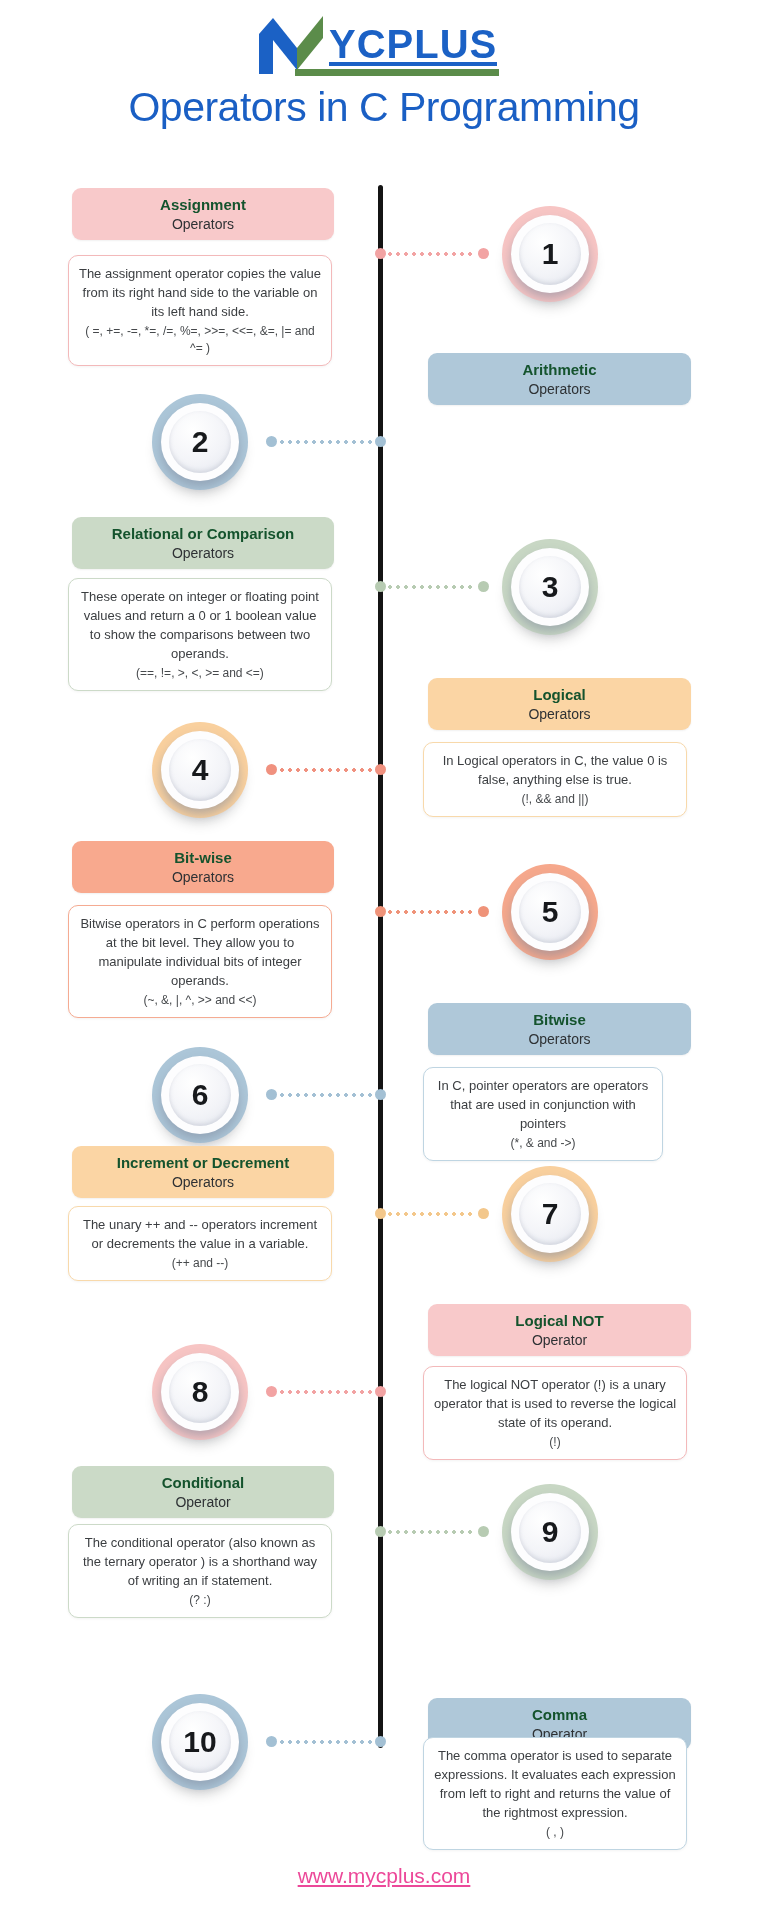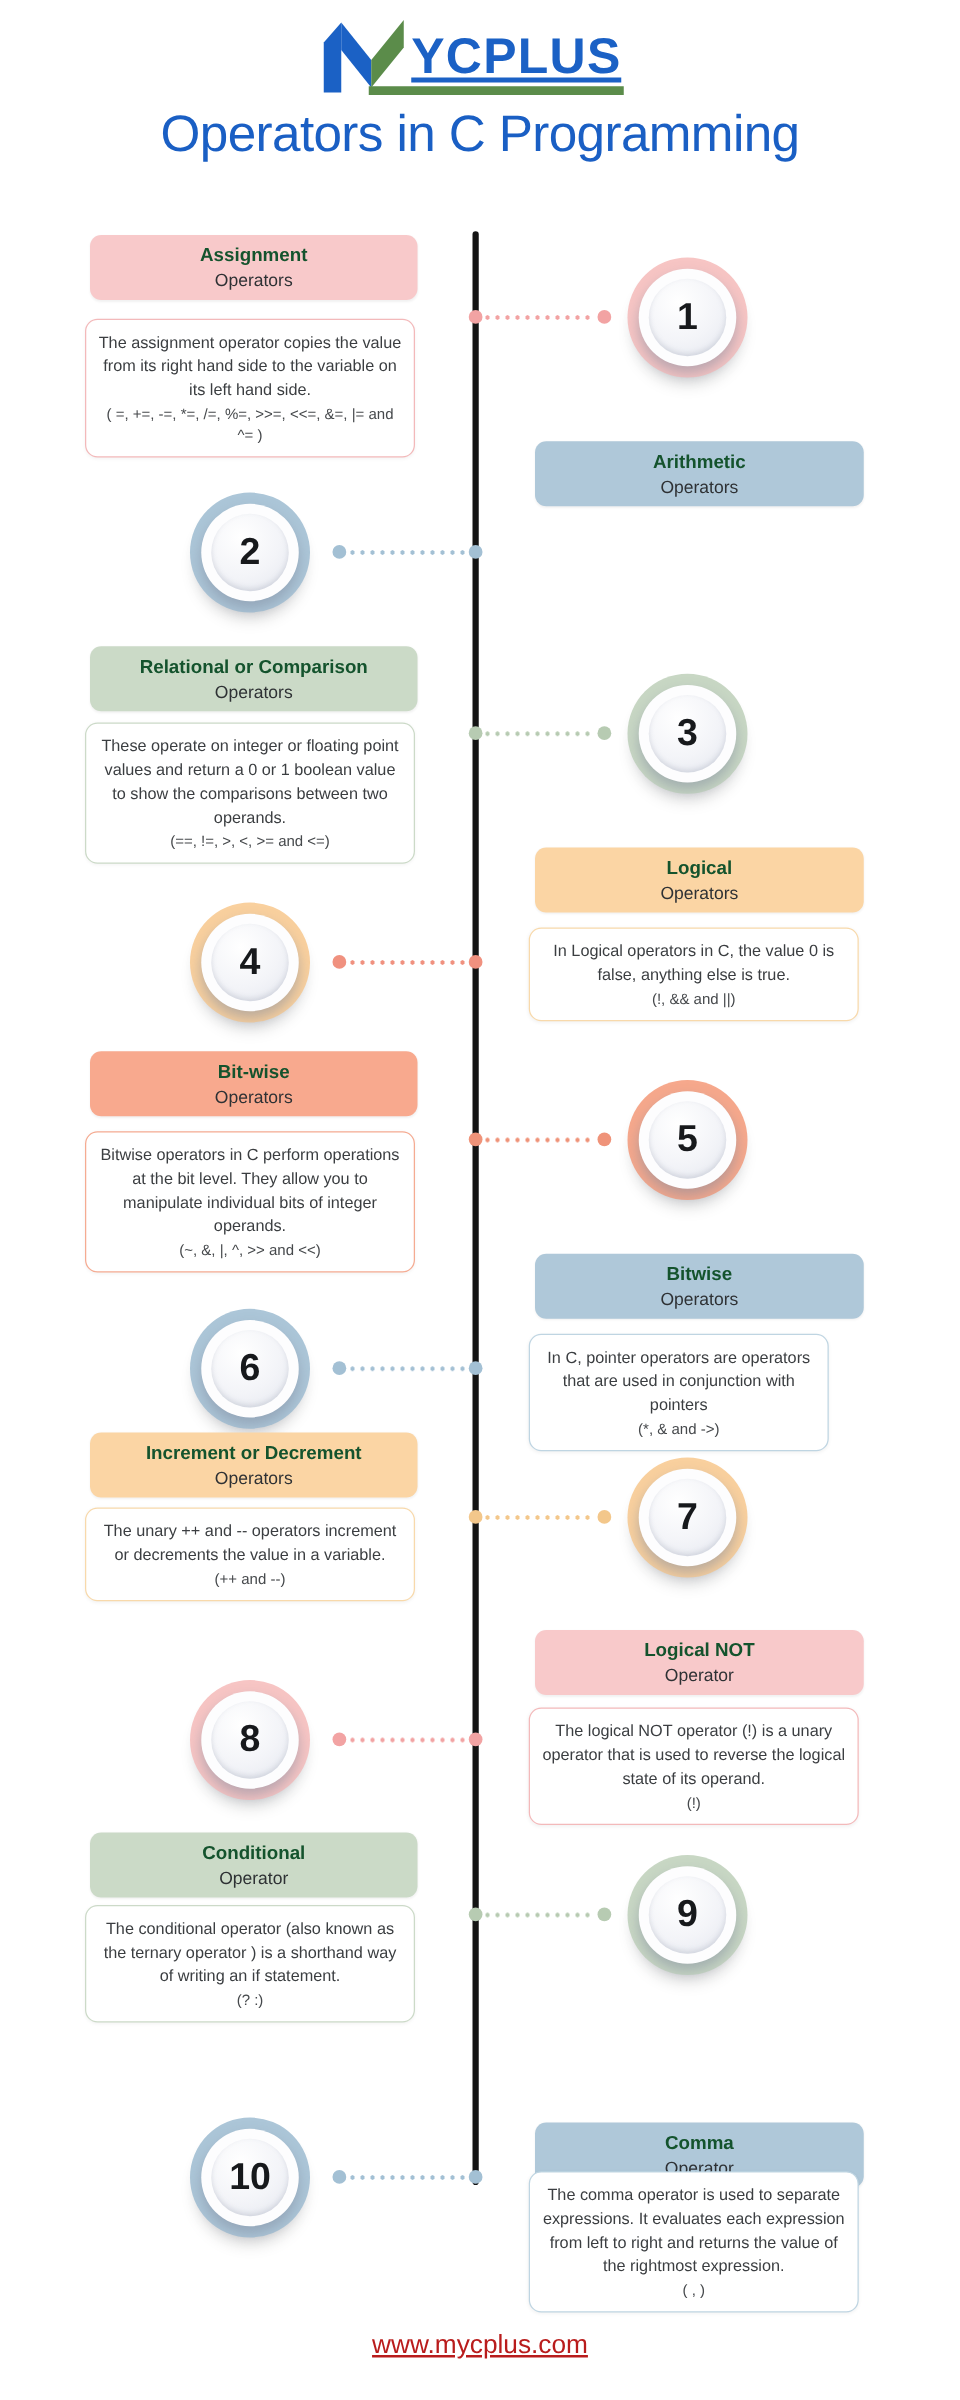--- a/index.html
+++ b/index.html
@@ -51,21 +51,21 @@
   }
   .circle-core{
     width:62px;height:62px;border-radius:50%;
     background:radial-gradient(circle at 38% 30%,#ffffff 0%,#f3f4f8 55%,#e4e7ef 100%);
     box-shadow:inset 0 -2px 4px rgba(130,140,160,0.25);
     display:flex;align-items:center;justify-content:center;
   }
   .num{font-size:30px;font-weight:bold;color:#17191c;}
   
   .footer{position:absolute;top:1864px;left:0;width:768px;text-align:center;}
-  .footer-link{font-size:21px;color:#b91c1c;text-decoration:underline;}
+  .footer-link{font-size:21px;color:#ec4899;text-decoration:underline;}
   
   .g1 .header-box{left:72px;top:188px;width:254px}
   .g1 .desc-box{left:68px;top:255px;width:264px}
   .g1 .circle{left:502px;top:206px}
   .g1 .connector{left:386px;top:252px;width:88px}
   .g1 .cdot{left:478px;top:248px}
   .g1 .tdot{top:248px}
 
   .g2 .header-box{left:428px;top:353px;width:255px}
   .g2 .desc-box{left:423px;top:417px;width:264px}

